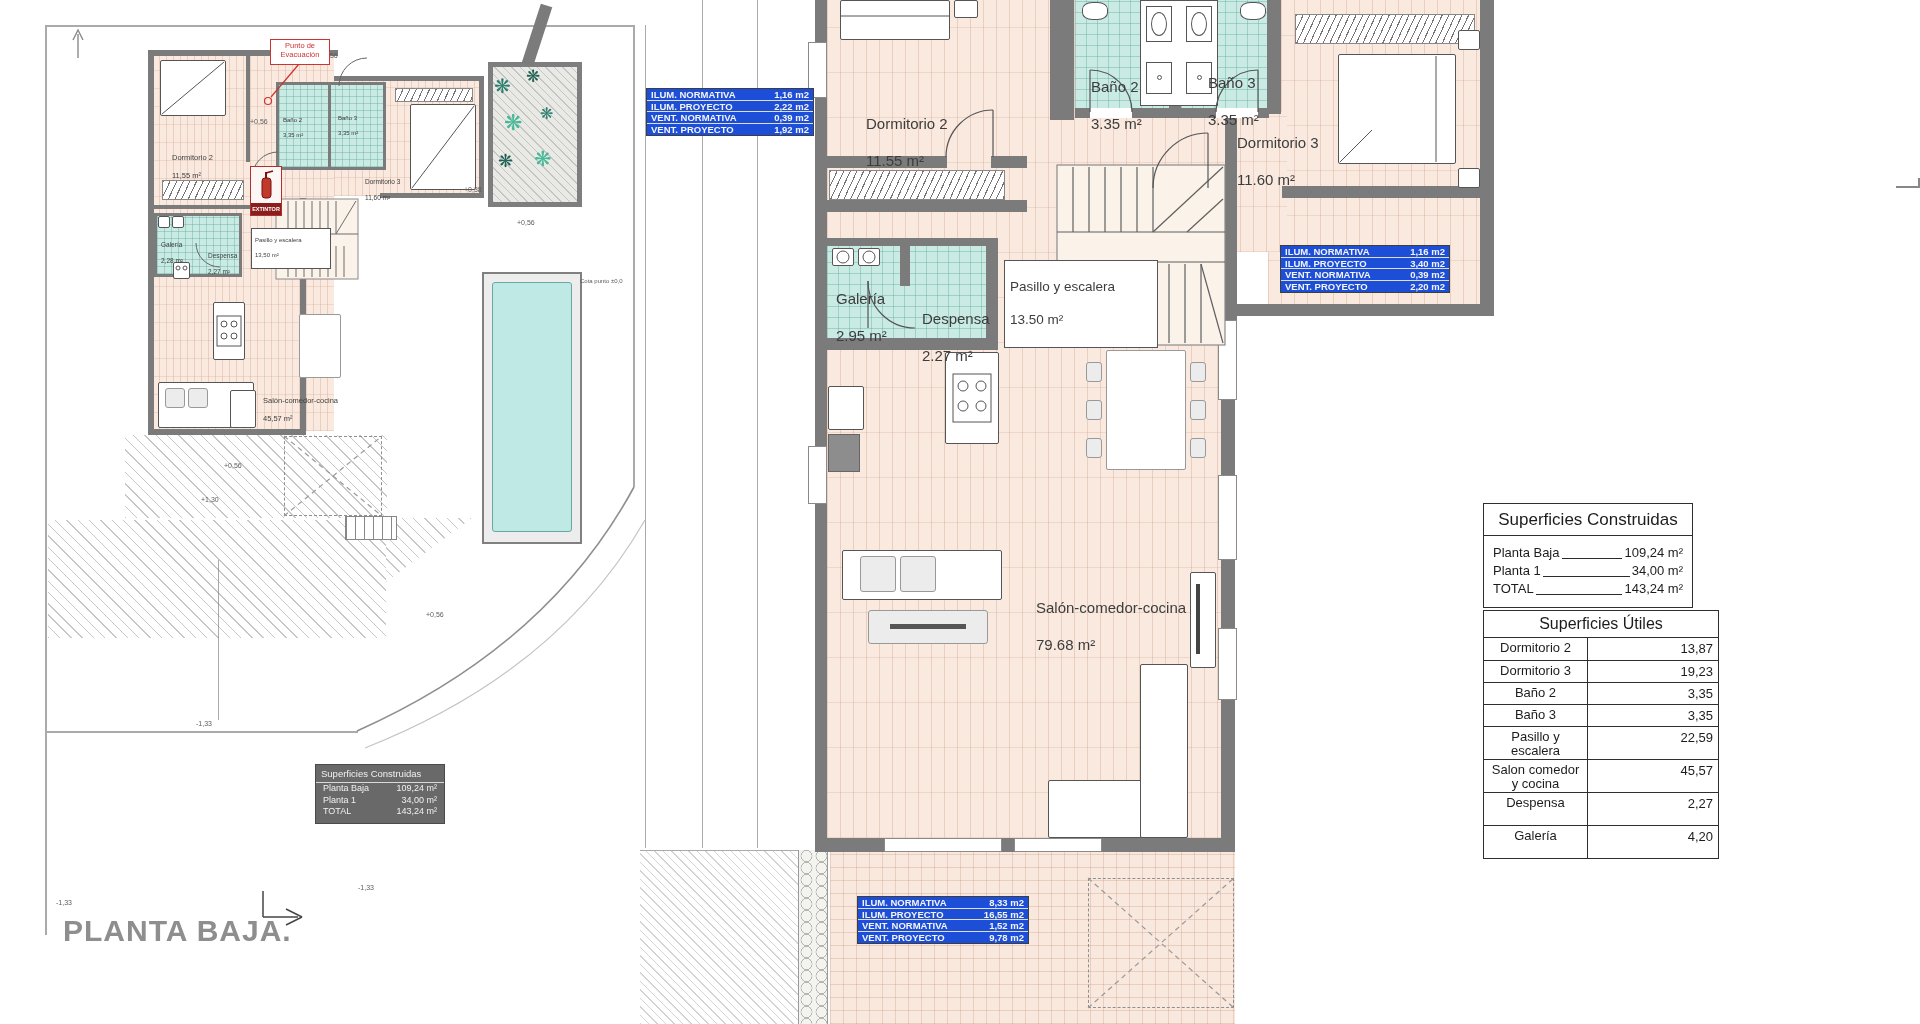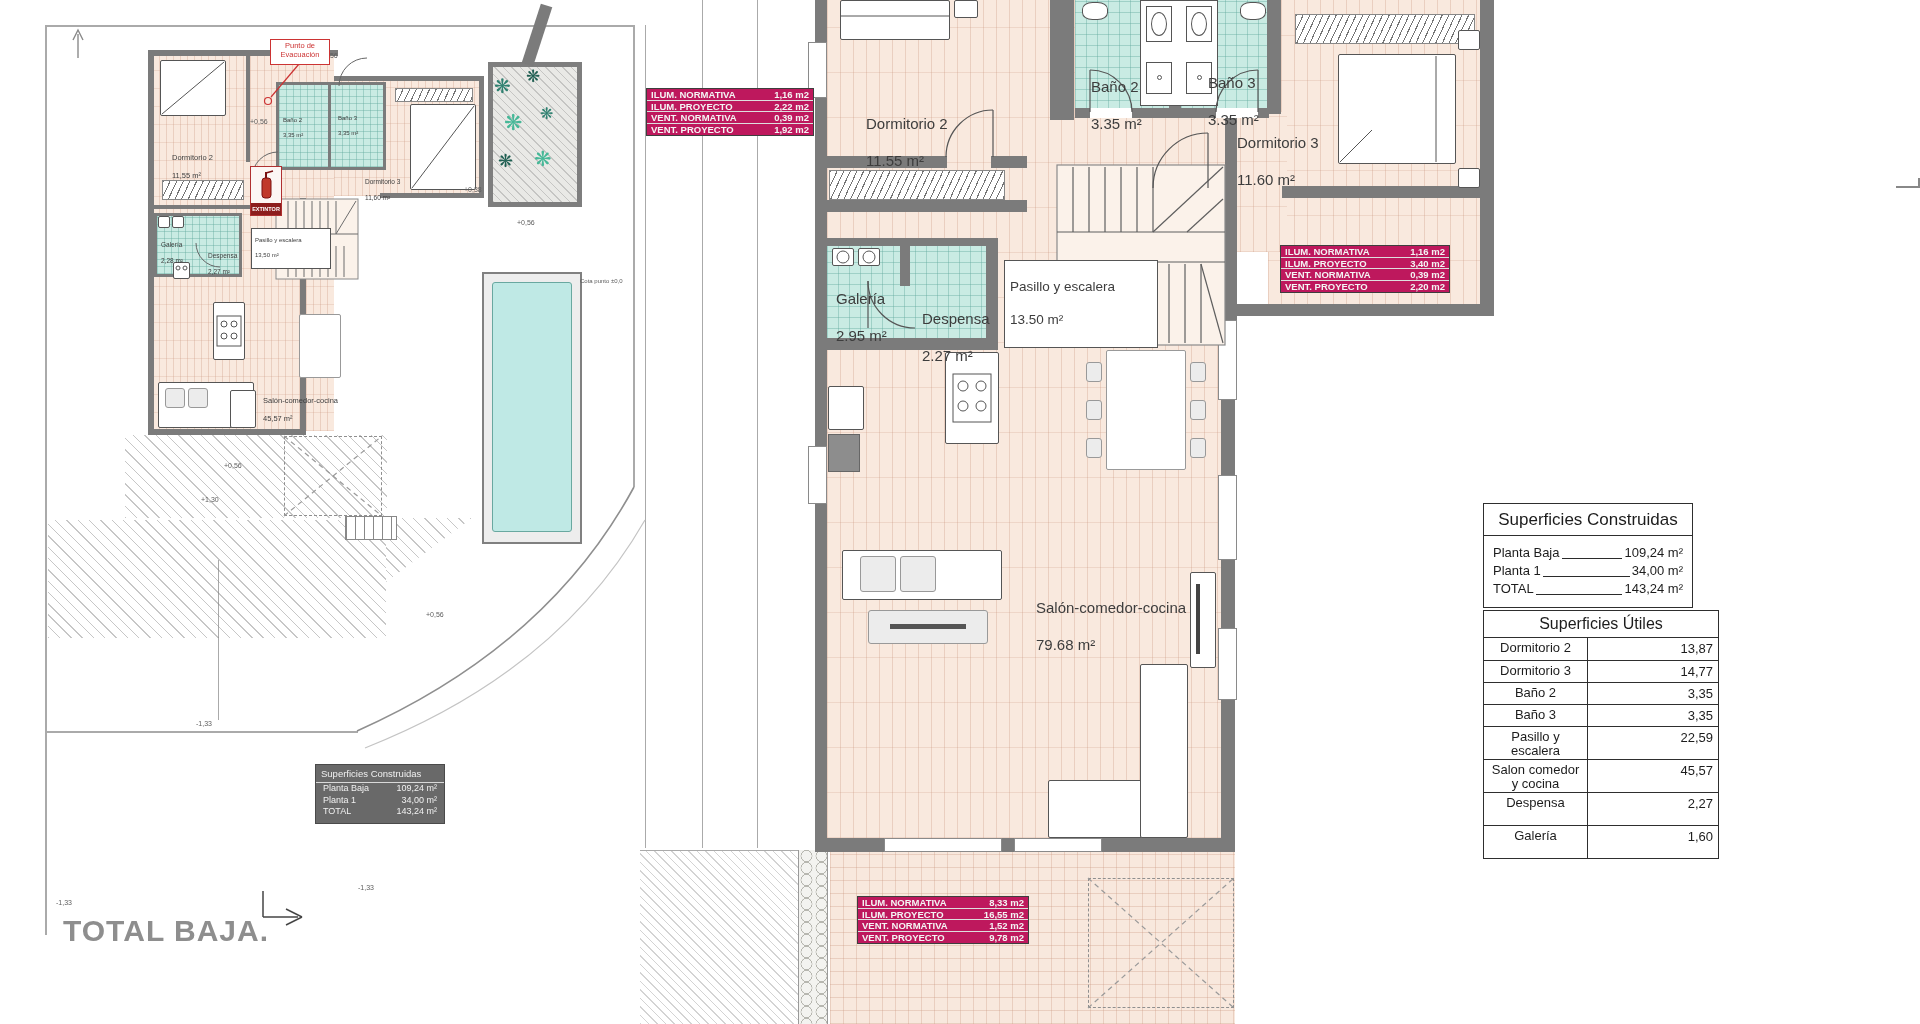--- a/index.html
+++ b/index.html
@@ -35,21 +35,21 @@
   .ticks{background-color:#fff;border:1px solid #888;background-image:repeating-linear-gradient(115deg,rgba(70,70,70,.75) 0 1px,transparent 1px 6px);z-index:5}
   .steps{background:#fff;border:1px solid #888;background-image:repeating-linear-gradient(90deg,#888 0 1px,transparent 1px 9px);z-index:4}
   .dash{border:1.4px dashed #8f8f8f;z-index:4}
   
   .lbl{color:#3d3d3d;z-index:7;line-height:1.22;white-space:nowrap}
   .lbl .b{display:block}
   .lbl-r{font-size:15px}
   .lvl{font-size:7px;color:#5d5d5d;z-index:7;white-space:nowrap}
   .box-lbl{background:#fff;border:1px solid #555;z-index:7}
   
-  .ilum{background:#be185d;border:1px solid #3e3e3e;color:#f4f4f4;font-weight:bold;font-size:9.5px;z-index:8}
+  .ilum{background:#1d4ed8;border:1px solid #3e3e3e;color:#f4f4f4;font-weight:bold;font-size:9.5px;z-index:8}
   .ilum-row{display:flex;justify-content:space-between;padding:0 4px;height:11.5px;line-height:11px;border-bottom:1px solid #dedede}
   .ilum-row:last-child{border-bottom:none}
   
   .panel{background:#fff;border:1.6px solid #2e2e2e;color:#1c1c1c;z-index:8}
   .panel-title{font-size:17px;text-align:center;padding:6px 2px 5px;border-bottom:1.6px solid #2e2e2e}
   .c-body{padding:8px 9px 9px;font-size:13px}
   .c-row{display:flex;align-items:flex-end;line-height:18px}
   .c-fill{flex:1;border-bottom:1px solid #2b2b2b;margin:0 2px 3px}
   .u-row{display:flex;border-top:1.2px solid #2e2e2e;font-size:13px}
   .u-name{width:104px;border-right:1.2px solid #2e2e2e;text-align:center;padding:3px 2px 0;white-space:pre-line;line-height:14px}
@@ -191,21 +191,21 @@
     <div class="dark-row">
         <span>Planta 1</span>
         <span>34,00 m²</span>
       </div>
     <div class="dark-row">
         <span>TOTAL</span>
         <span>143,24 m²</span>
       </div>
   </div>
 
-  <div class="abs title" style="left:63px;top:914px">TOTAL BAJA.</div>
+  <div class="abs title" style="left:63px;top:914px">PLANTA BAJA.</div>
 
   <div class="abs line" style="left:645px;top:25px;width:1px;height:823px"></div>
   <div class="abs line" style="left:702px;top:0;width:1px;height:848px"></div>
   <div class="abs line" style="left:757px;top:0;width:1px;height:848px"></div>
   <div class="abs hatch2" style="left:640px;top:850px;width:158px;height:174px;border-top:1px solid #aaa"></div>
   <div class="abs stone" style="left:798px;top:850px;width:30px;height:174px"></div>
 
   <div class="abs ilum" style="left:646px;top:88px;width:168px">
     <div class="ilum-row">
         <span>ILUM. NORMATIVA</span>
@@ -398,21 +398,21 @@
   </div>
 
   <div class="abs panel" style="left:1483px;top:610px;width:236px">
     <div class="panel-title" style="font-size:16px;padding:4px 2px">Superficies Útiles</div>
     <div class="u-row u-std" style="border-top:none">
         <div class="u-name">Dormitorio 2</div>
         <div class="u-val">13,87</div>
       </div>
     <div class="u-row u-std">
         <div class="u-name">Dormitorio 3</div>
-        <div class="u-val">14,77</div>
+        <div class="u-val">19,23</div>
       </div>
     <div class="u-row u-std">
         <div class="u-name">Baño 2</div>
         <div class="u-val">3,35</div>
       </div>
     <div class="u-row u-std">
         <div class="u-name">Baño 3</div>
         <div class="u-val">3,35</div>
       </div>
     <div class="u-row u-tall">
@@ -424,21 +424,21 @@
         <div class="u-name">Salon comedor
 y cocina</div>
         <div class="u-val">45,57</div>
       </div>
     <div class="u-row u-tall">
         <div class="u-name">Despensa</div>
         <div class="u-val">2,27</div>
       </div>
     <div class="u-row u-tall">
         <div class="u-name">Galería</div>
-        <div class="u-val">1,60</div>
+        <div class="u-val">4,20</div>
       </div>
   </div>
 
   <div class="abs line" style="left:1896px;top:186px;width:24px;height:2px;background:#888"></div>
   <div class="abs line" style="left:1918px;top:178px;width:2px;height:10px;background:#888"></div>
 
   <svg class="ovl" width="1920" height="1024" viewBox="0 0 1920 1024">
 
     <path d="M 634 487 Q 548 646 357 731" fill="none" stroke="#8f8f8f" stroke-width="1.6"></path>
     <path d="M 645 520 Q 558 672 365 748" fill="none" stroke="#c4c4c4" stroke-width="1.2"></path>

